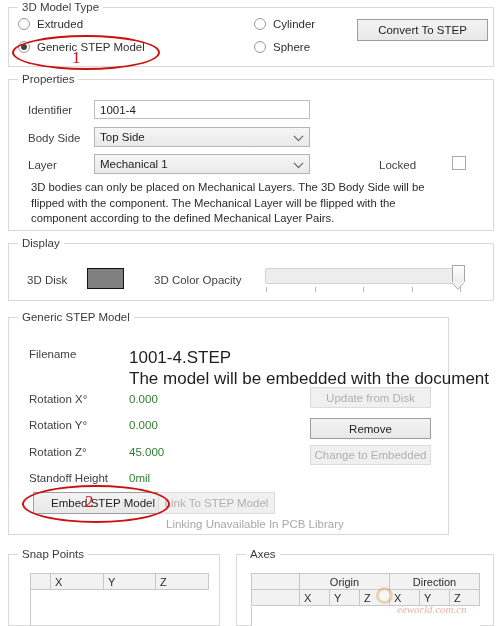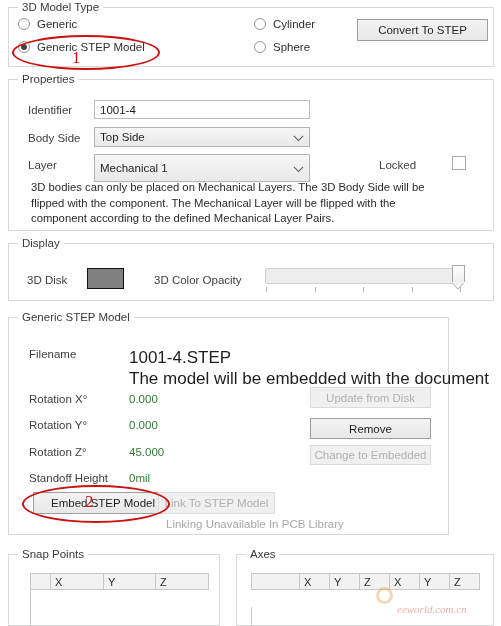--- a/index.html
+++ b/index.html
@@ -287,21 +287,21 @@
 </style>
 </head>
 <body>
 
 <div class="group" style="left:8px; top:7px; width:486px; height:60px;">
   <span class="group-title">3D Model Type</span>
 </div>
 
 <div class="radio-row" style="left:18px; top:18px;">
   <span class="radio"></span>
-  <span class="radio-label">Generic</span>
+  <span class="radio-label">Extruded</span>
 </div>
 
 <div class="radio-row" style="left:18px; top:41px;">
   <span class="radio checked"></span>
   <span class="radio-label">Generic STEP Model</span>
 </div>
 
 <div class="radio-row" style="left:254px; top:18px;">
   <span class="radio"></span>
   <span class="radio-label">Cylinder</span>
@@ -321,21 +321,21 @@
 <span class="field-label" style="left:28px; top:104px;">Identifier</span>
 <div class="textbox" style="left:94px; top:100px; width:216px; height:19px;">1001-4</div>
 
 <span class="field-label" style="left:28px; top:132px;">Body Side</span>
 <div class="combo" style="left:94px; top:127px; width:216px; height:20px;">
   <span>Top Side</span>
   <span class="chev"></span>
 </div>
 
 <span class="field-label" style="left:28px; top:159px;">Layer</span>
-<div class="combo" style="left:94px; top:154px; width:216px; height:28px;">
+<div class="combo" style="left:94px; top:154px; width:216px; height:20px;">
   <span>Mechanical 1</span>
   <span class="chev"></span>
 </div>
 
 <span class="field-label" style="left:379px; top:159px;">Locked</span>
 <div class="checkbox" style="left:452px; top:156px;"></div>
 
 <div class="helptext" style="left:31px; top:180px; width:420px;">3D bodies can only be placed on Mechanical Layers. The 3D Body Side will be flipped with the component. The Mechanical Layer will be flipped with the component according to the defined Mechanical Layer Pairs.</div>
 
 <div class="group" style="left:8px; top:243px; width:486px; height:58px;">
@@ -422,20 +422,25 @@
       <col style="width:30px">
       <col style="width:30px">
       <col style="width:30px">
     <col style="width:30px">
       <col style="width:30px">
       <col style="width:30px">
   </colgroup>
   <thead>
     <tr>
       <th></th>
+      <th class="ctr" colspan="3">Origin</th>
+      <th class="ctr" colspan="3">Direction</th>
+    </tr>
+    <tr>
+      <th></th>
       <th>X</th>
       <th>Y</th>
       <th>Z</th>
       <th>X</th>
       <th>Y</th>
       <th>Z</th>
     </tr>
   </thead>
   <tbody>
     <tr>

